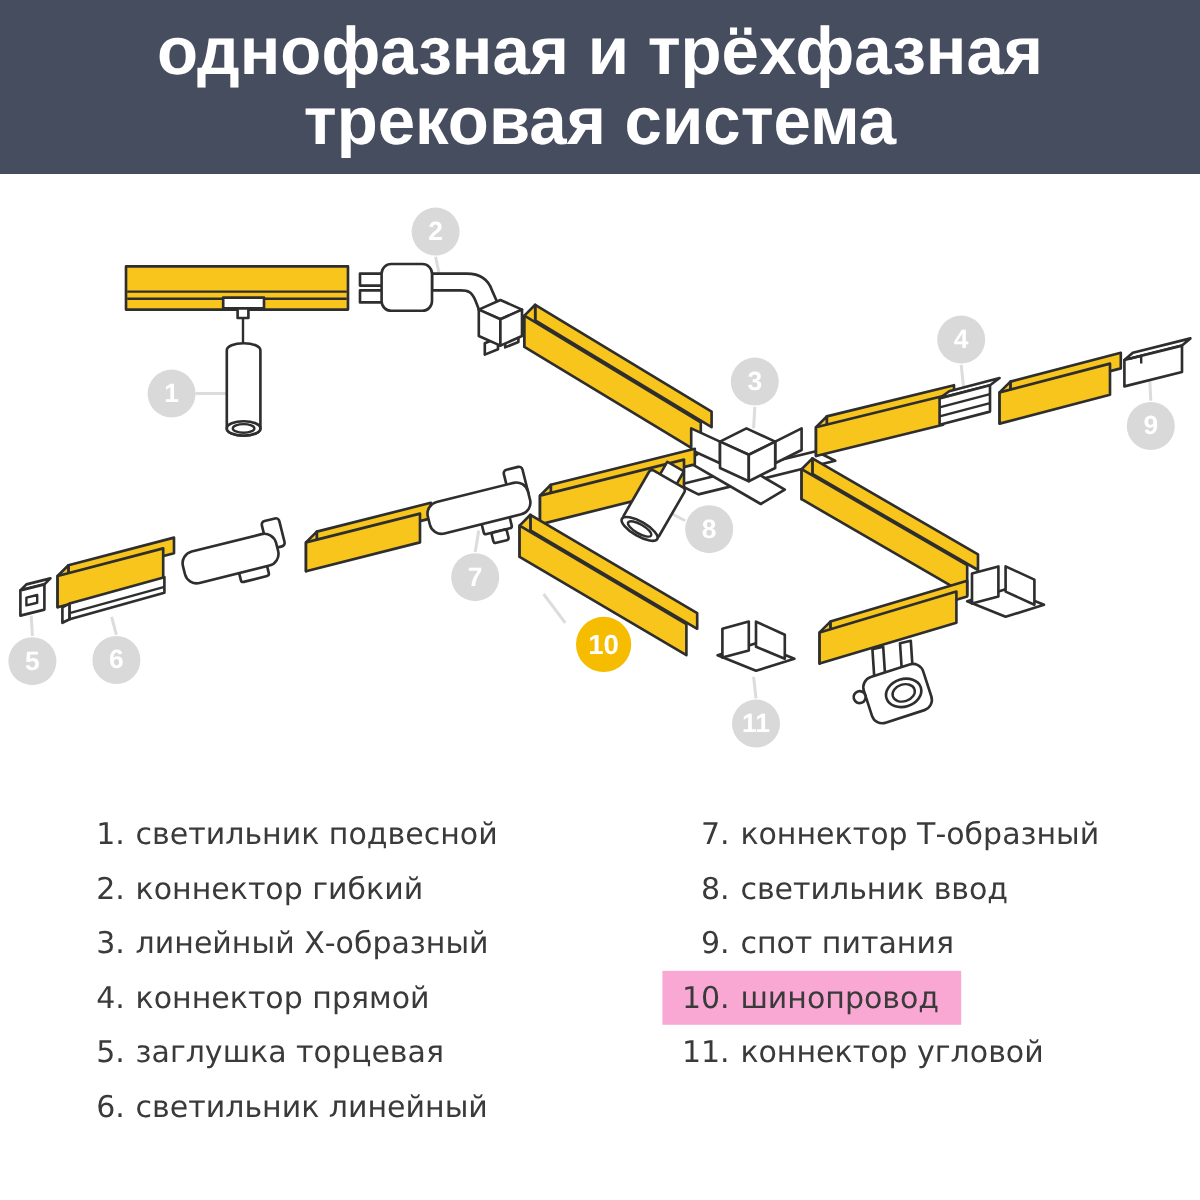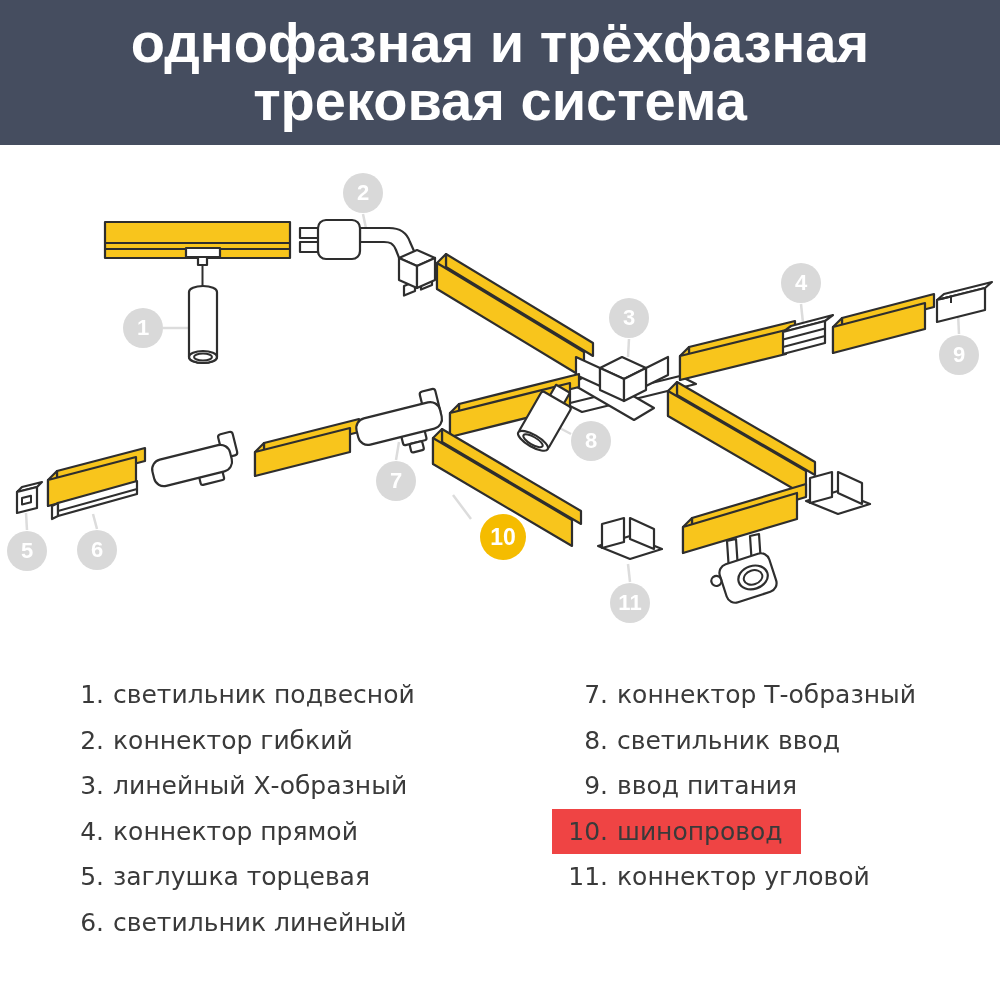--- a/index.html
+++ b/index.html
@@ -30,21 +30,21 @@
   .leader { stroke:#dcdcdc; stroke-width:2.5; fill:none; }
   
   .legend-col { position:absolute; top:672px; }
   .col-left  { left:64px; }
   .col-right { left:552px; }
   .lrow {
     display:flex; align-items:center; height:45.5px; width:fit-content;
     padding:0 18px 0 12px; color:#3a3a3a; font-size:25px;
     font-family:"DejaVu Sans","Liberation Sans",sans-serif; white-space:nowrap;
   }
-  .lrow.hl { background:#ef4444; }
+  .lrow.hl { background:#f9a8d4; }
   .lnum { width:28px; text-align:right; margin-right:9px; flex:none; }
   .col-right .lnum { width:44px; }
 </style>
 </head>
 <body>
 
 <div class="header">
   <span>однофазная и трёхфазная</span>
   <span>трековая система</span>
 </div>
@@ -266,21 +266,21 @@
   <div class="lrow">
     <span class="lnum">7.</span>
     <span class="llabel">коннектор Т-образный</span>
   </div>
   <div class="lrow">
     <span class="lnum">8.</span>
     <span class="llabel">светильник ввод</span>
   </div>
   <div class="lrow">
     <span class="lnum">9.</span>
-    <span class="llabel">ввод питания</span>
+    <span class="llabel">спот питания</span>
   </div>
   <div class="lrow hl">
     <span class="lnum">10.</span>
     <span class="llabel">шинопровод</span>
   </div>
   <div class="lrow">
     <span class="lnum">11.</span>
     <span class="llabel">коннектор угловой</span>
   </div>
 </div>

